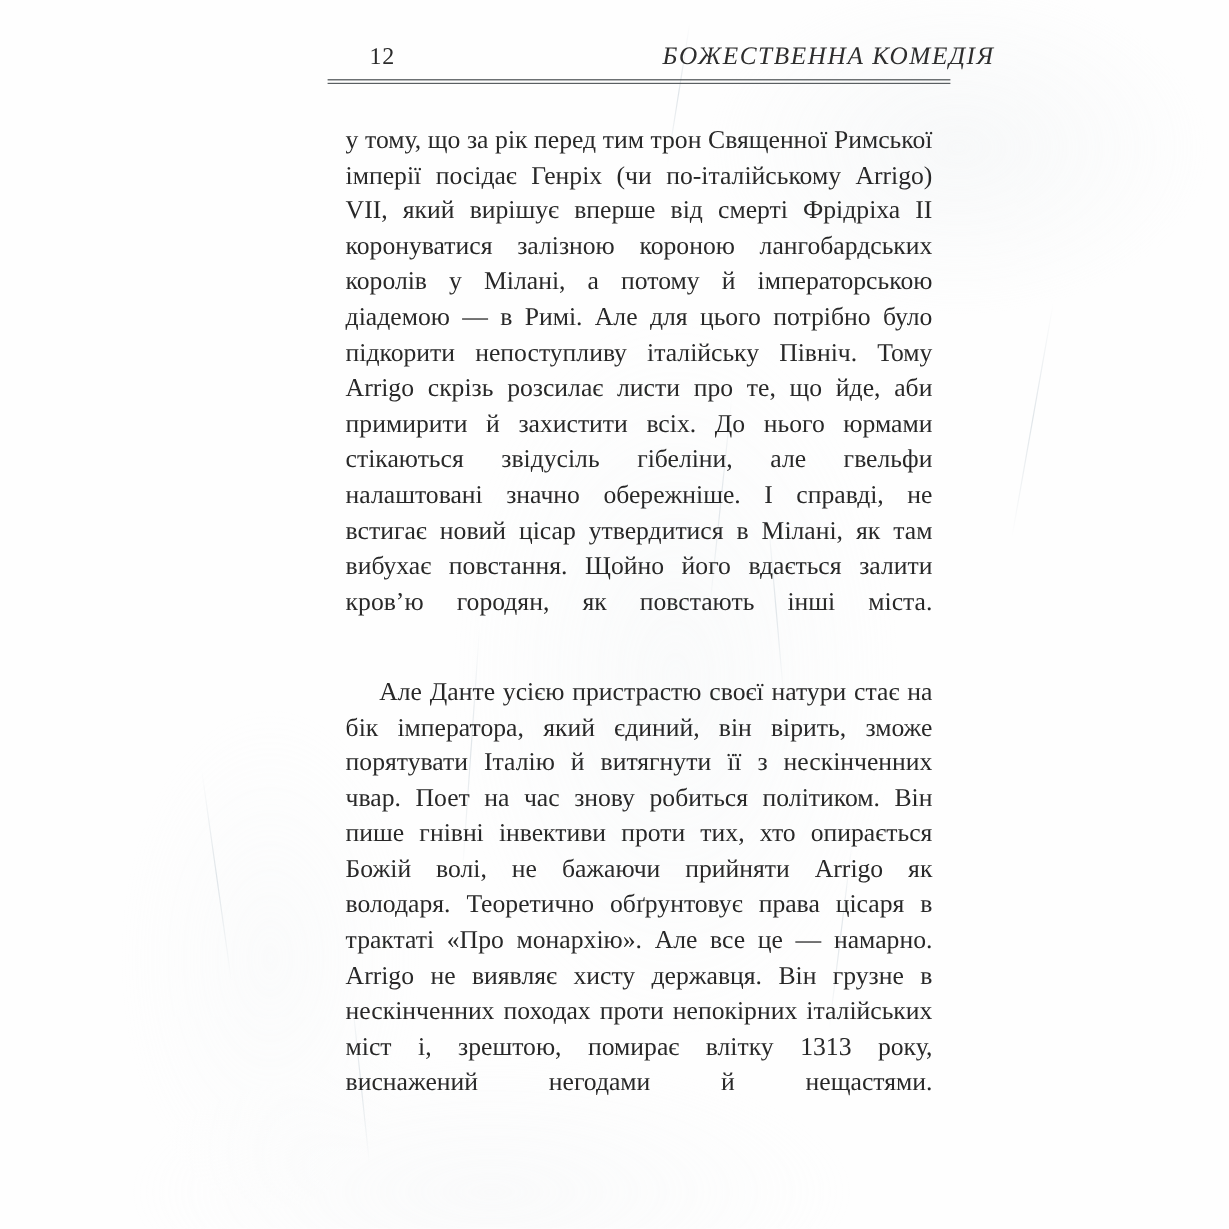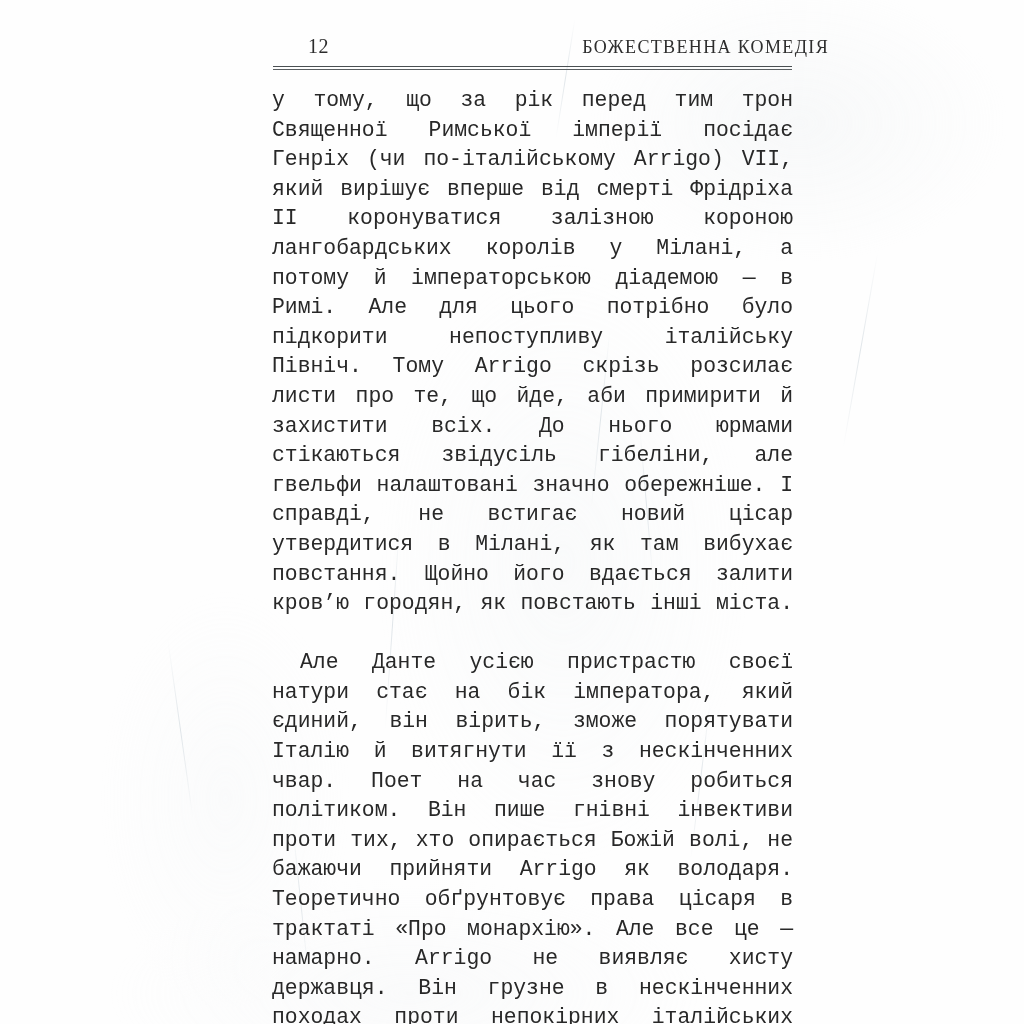--- a/index.html
+++ b/index.html
@@ -69,25 +69,26 @@
     justify-content: space-between;
     margin-left: 36px;
   }
   .folio {
     font-size: 20px;
     color: #2c2c2c;
     letter-spacing: .5px;
     line-height: 1;
   }
   .head-title {
-    font-size: 18px;
+    font-size: 21px;
     color: #2e2e2e;
     letter-spacing: 1.35px;
     line-height: 1;
     white-space: nowrap;
+    font-style: italic;
   }
 
   .head-rule {
     position: absolute;
     left: 1px;
     top: 66px;
     width: 519px;
     height: 4px;
   }
   .head-rule .rule-line {
@@ -107,23 +108,22 @@
     width: 521px;
     font-size: 21.4px;
     line-height: 29.6px;
     color: #282828;
     text-align: justify;
     text-justify: inter-word;
     hyphens: manual;
     -webkit-hyphens: manual;
   }
   .body-text p {
-    margin: 0;
+    margin: 16px;
     text-indent: 28px;
-    font-family: Liberation Mono, monospace;
   }
   .body-text p.continued {
     text-indent: 0;
   }
   
   .body-text p::after {
     content: "";
     display: inline-block;
     width: 100%;
   }

